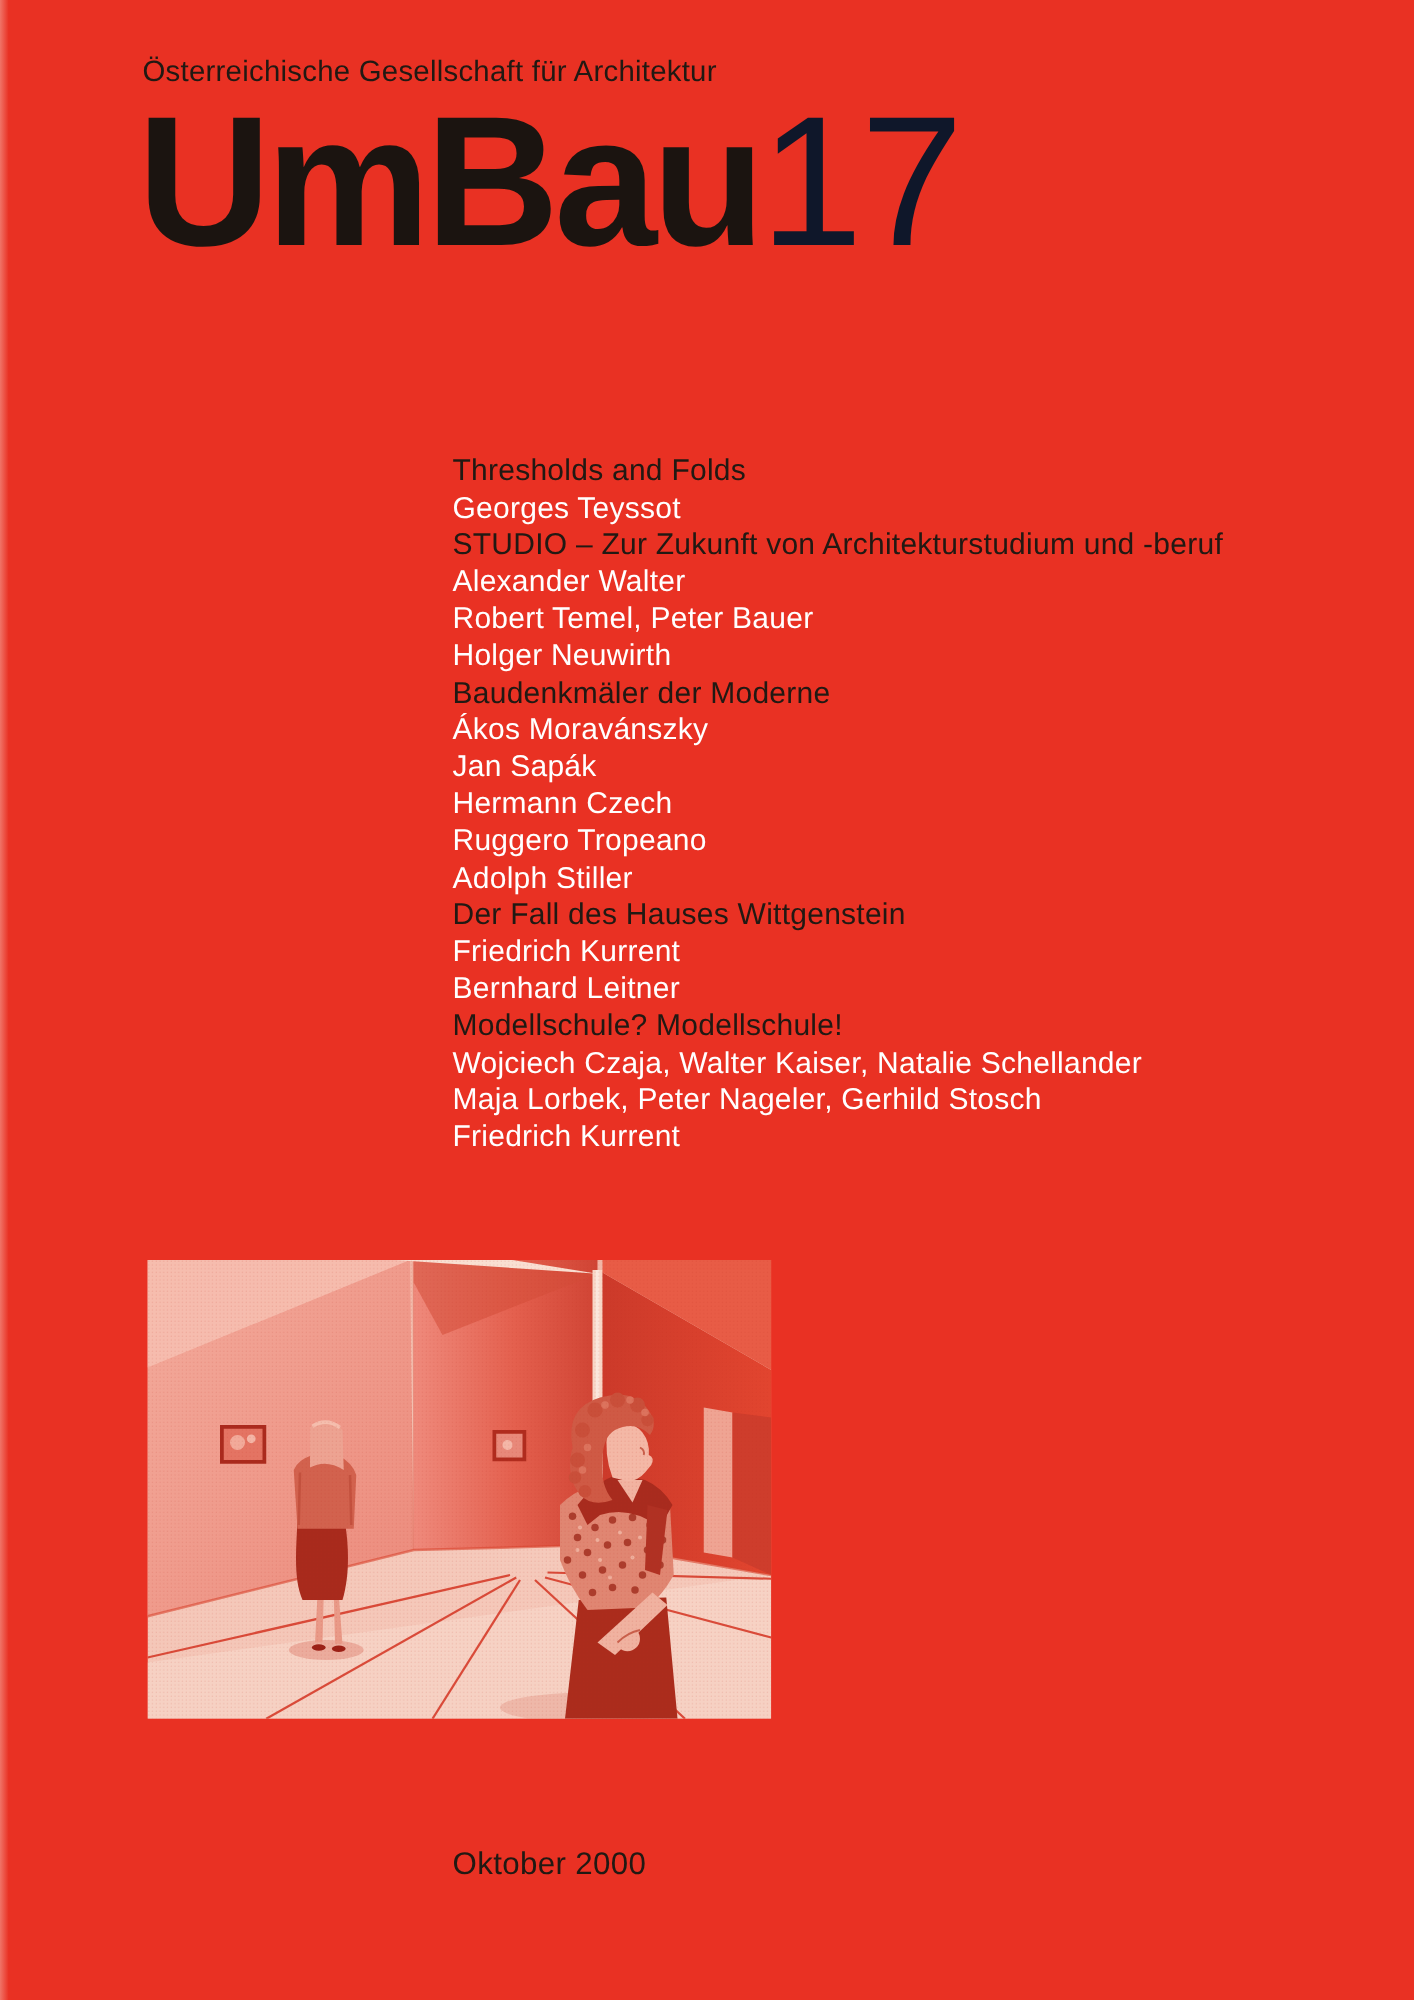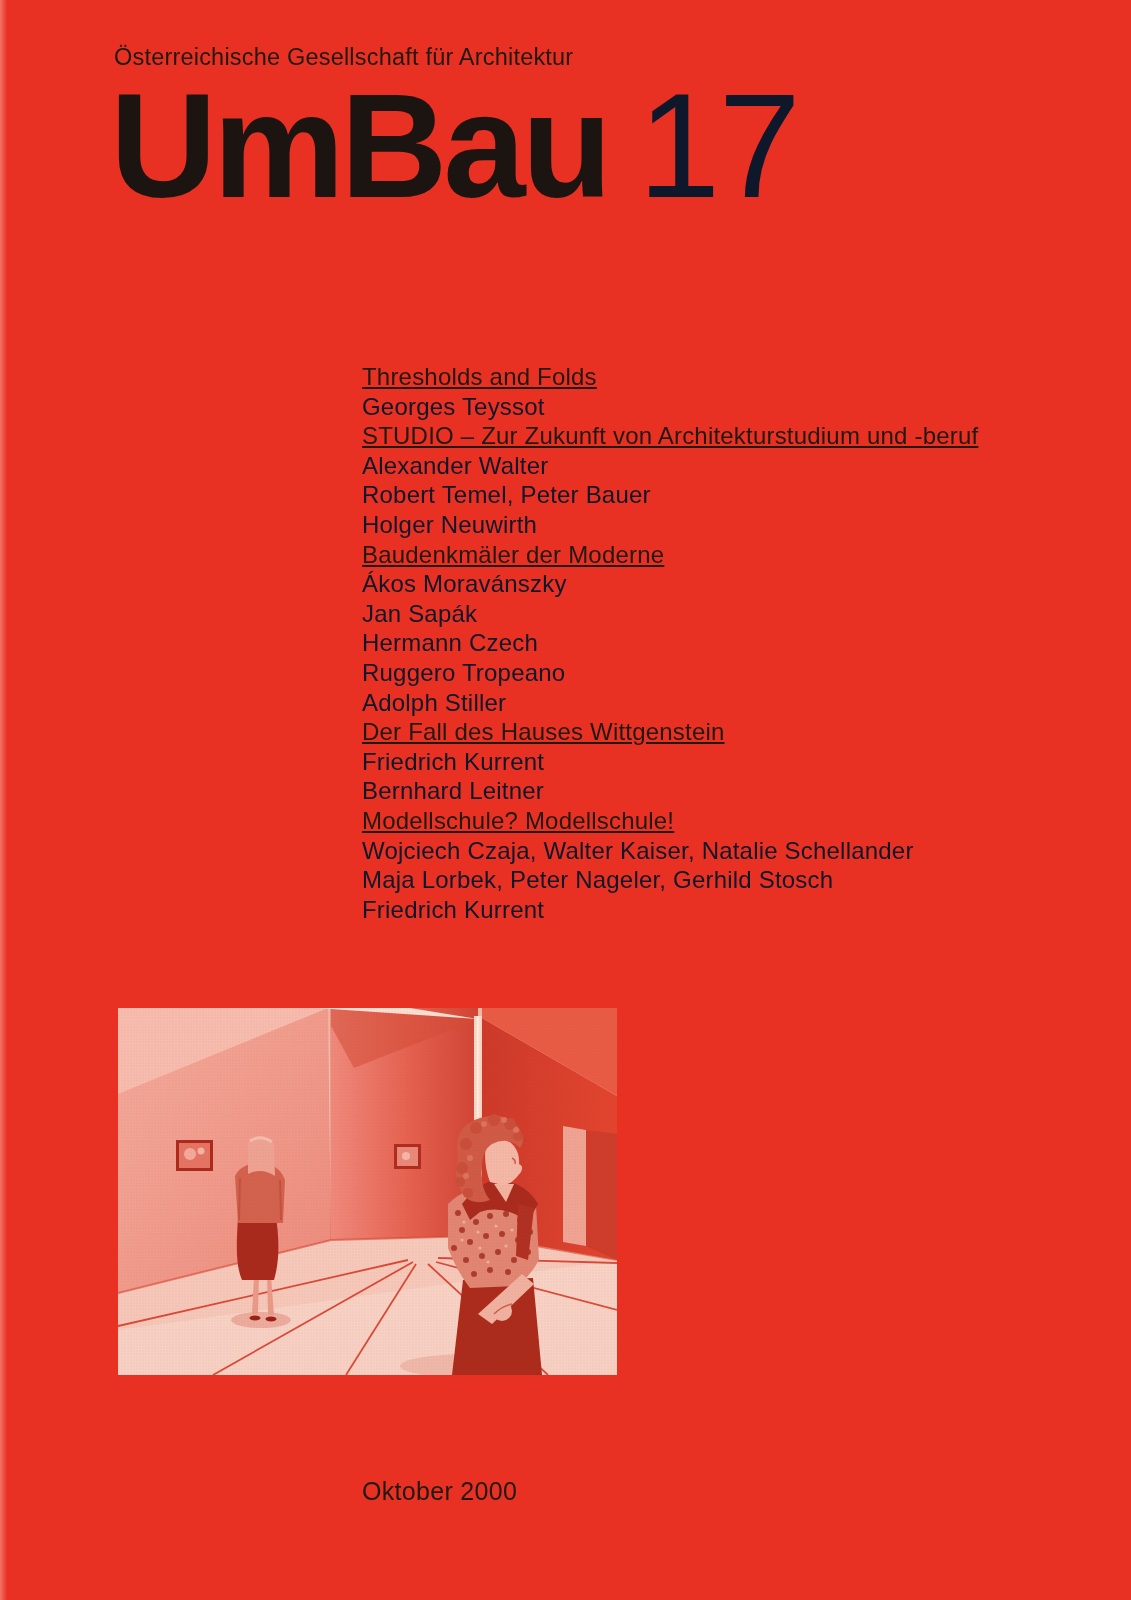--- a/index.html
+++ b/index.html
@@ -16,40 +16,40 @@
     background:linear-gradient(90deg,rgba(255,240,230,.35),rgba(255,240,230,0));
     pointer-events:none;
   }
   .publisher{
     position:absolute;left:114px;top:44px;
     font-size:23.5px;letter-spacing:.2px;
     color:#211913;white-space:nowrap;
   }
   .masthead{
     position:absolute;left:110px;top:72px;
-    display:flex;align-items:baseline;gap:30px;
+    display:flex;align-items:baseline;
     line-height:1;white-space:nowrap;
   }
   .masthead .title{
     font-size:148px;font-weight:700;letter-spacing:-4px;
     color:#1b1410;
   }
   .masthead .issue{
     font-size:148px;font-weight:400;letter-spacing:-2px;
     color:#0f172a;
   }
   .toc{
     position:absolute;left:362px;top:362px;width:760px;
   }
   .toc-line{
     font-size:24px;line-height:29.6px;letter-spacing:.2px;
     white-space:nowrap;
   }
-  .tone-black{color:#211913;text-decoration:underline;}
-  .tone-white{color:#0f172a;}
+  .tone-black{color:#211913;}
+  .tone-white{color:#ffffff;}
   .photo{
     position:absolute;left:118px;top:1008px;width:499px;height:367px;
   }
   .photo svg{display:block;}
   .issue-date{
     position:absolute;left:362px;top:1477px;
     font-size:25px;letter-spacing:.3px;color:#211913;white-space:nowrap;
   }
 </style>
 </head>

